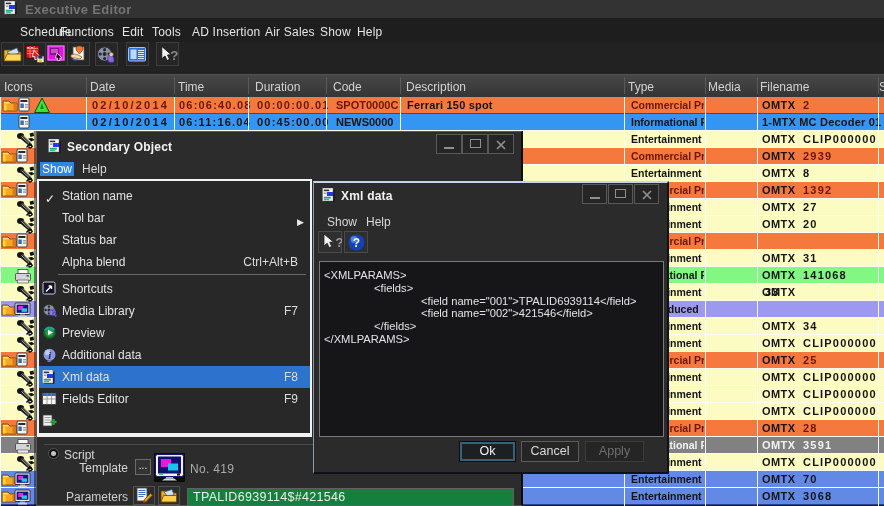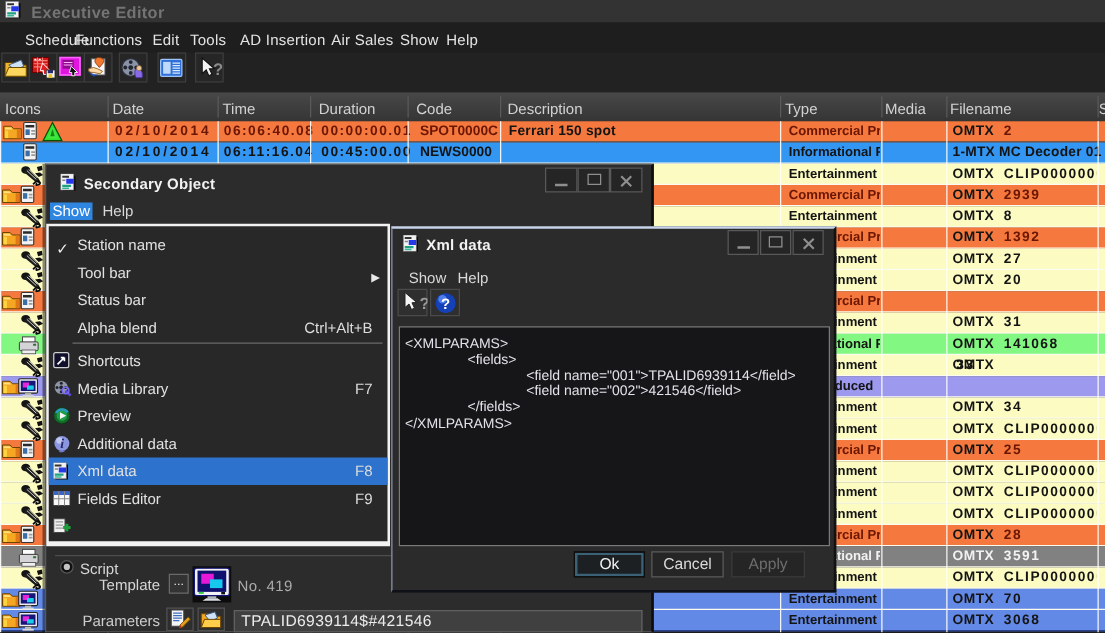--- a/index.html
+++ b/index.html
@@ -553,21 +553,21 @@
       <rect x="2" y="1" width="10" height="13" fill="#f4f4f4" stroke="#444" stroke-width="0.8"></rect>
       <path d="M3.5 3.5 h7 M3.5 5.5 h7 M3.5 7.5 h7 M3.5 9.5 h5" stroke="#3a6ec0" stroke-width="1"></path>
       <path d="M9 13 L15.5 6.5 L17.3 8.3 L10.8 14.8 L8.6 15.4 Z" fill="#E0A020" stroke="#7a4a00" stroke-width="0.7"></path>
       <path d="M8.6 15.4 L10.8 14.8 L9 13 Z" fill="#C03020"></path>
     </svg></div>
 <div style="position:absolute;left:158px;top:486px;width:22px;height:19px;border:1px solid #525252;background:#2e2e2e;padding:1px 0 0 1px"><svg width="18" height="16" viewBox="0 0 18 16">
       <path d="M1 3 L6.5 3 L8.5 5 L16.5 5 L16.5 14 L1 14 Z" fill="#F2A81E" stroke="#6b4400" stroke-width="0.8"></path>
       <path d="M4 4 L12 1.5 L14 6.5 L8 9 Z" fill="#cfe2f5" stroke="#3c5a88" stroke-width="0.8"></path>
       <path d="M1 14 L3.6 7.5 L16.5 7.5 L16.5 14 Z" fill="#FFCE4A" stroke="#6b4400" stroke-width="0.8"></path>
     </svg></div>
-<div style="position:absolute;left:187px;top:488px;width:327px;height:18px;background:#404040;border:1px solid #606060;color:#ececec;font-size:12.5px;line-height:17px;padding-left:5px;letter-spacing:0.3px">TPALID6939114$#421546</div>
+<div style="position:absolute;left:187px;top:488px;width:327px;height:18px;background:#15803d;border:1px solid #606060;color:#ececec;font-size:12.5px;line-height:17px;padding-left:5px;letter-spacing:0.3px">TPALID6939114$#421546</div>
 <div style="position:absolute;left:37px;top:179px;width:275px;height:258px;background:#282828;border:2px solid #f2f2f2;border-bottom-width:4px"></div>
 <div class="mi" style="top:185px;">
     <span style="position:absolute;left:6px;top:3px;color:#efefef;font-size:12px">✓</span>
     <span class="txt">Station name</span>
   </div>
 <div class="mi" style="top:207px;">
     <span style="position:absolute;right:6px;top:4px;color:#e8e8e8;font-size:9px">▶</span>
     <span class="txt">Tool bar</span>
   </div>
 <div class="mi" style="top:229px;">

